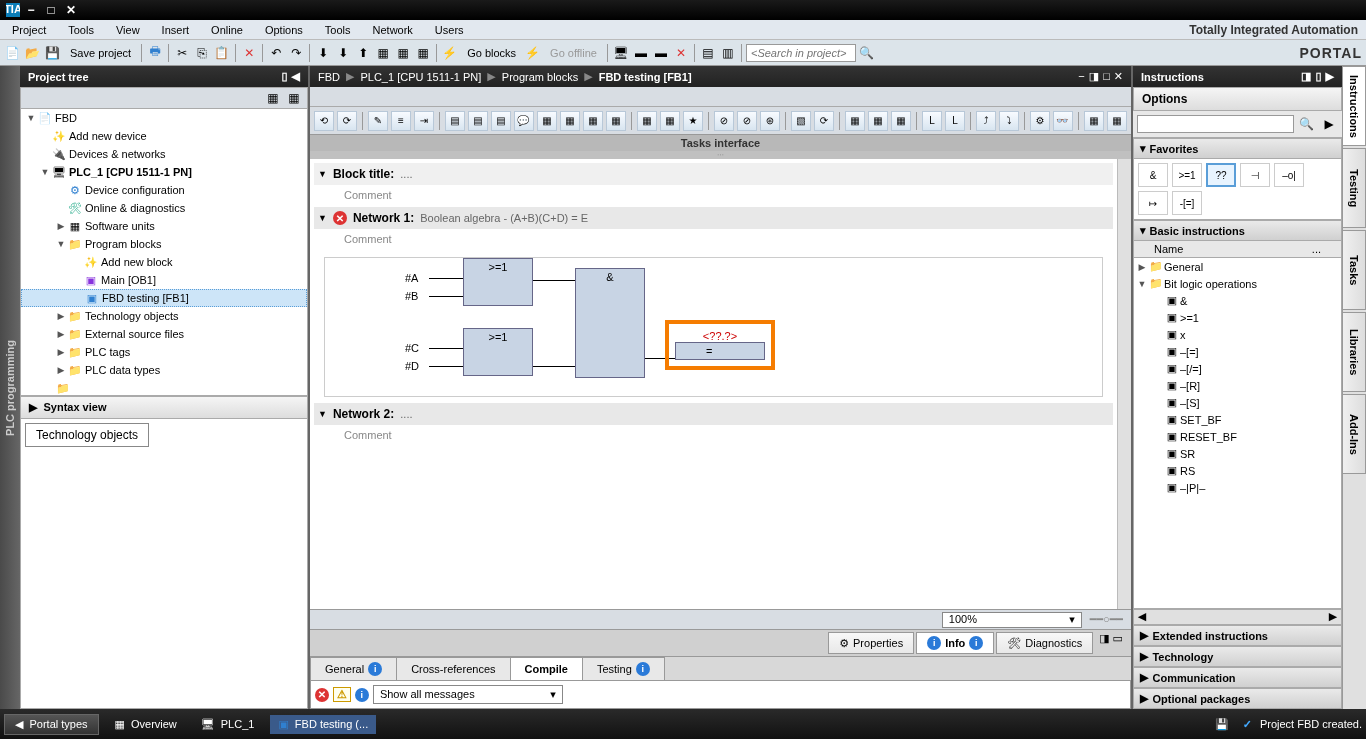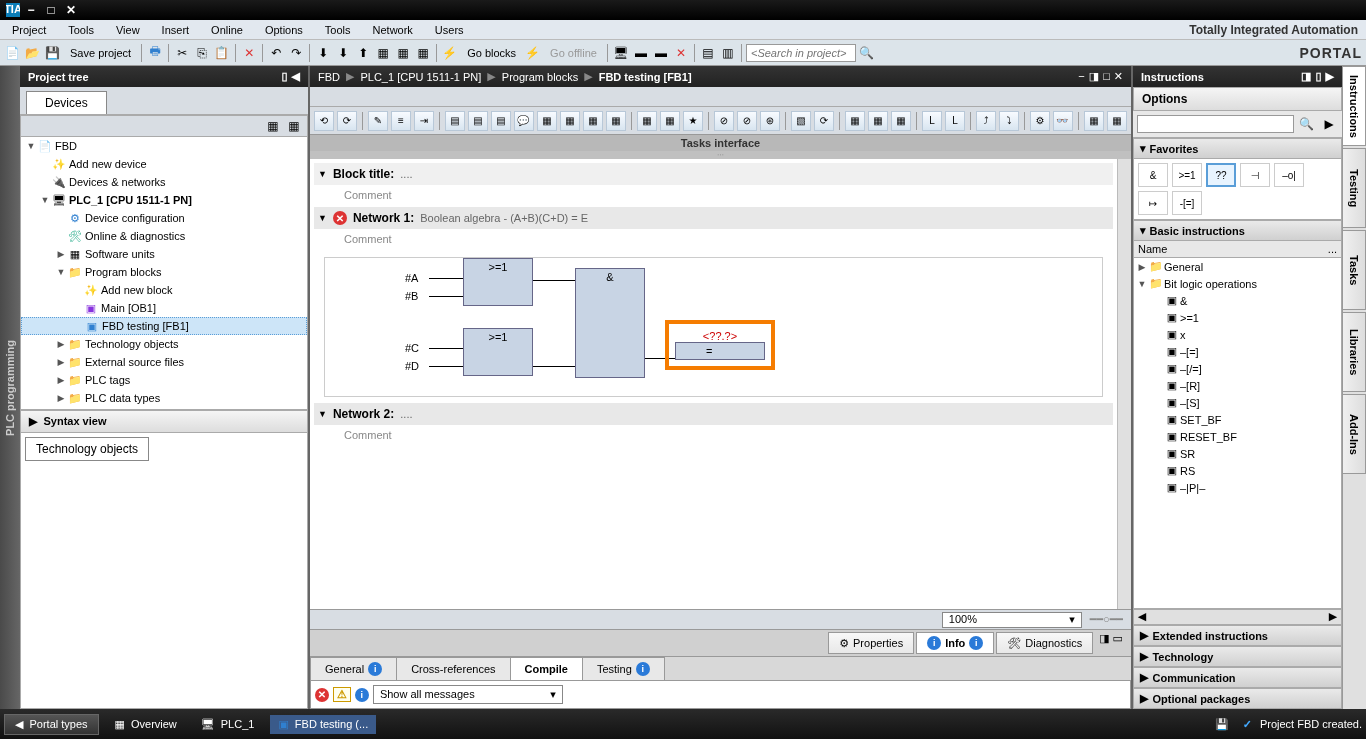--- a/index.html
+++ b/index.html
@@ -195,23 +195,20 @@
       <span class="sidebar-text">PLC programming</span>
     </div>
     <div class="left-panel">
       <div class="panel-header">
         <span>Project tree</span>
         <div class="panel-header-icons">
           <span>▯</span>
           <span>◀</span>
         </div>
       </div>
-      <div style="background:#d8dde3;border-bottom:1px solid #aaa">
-        <span class="devices-tab">Devices</span>
-      </div>
       <div class="devices-toolbar">
         <span class="toolbar-btn">▦</span>
         <span class="toolbar-btn">▦</span>
       </div>
       <div class="tree" style="height:440px">
         <div class="tree-row" style="padding-left:4px">
             <span class="tree-expander">▼</span>
             <span class="tree-icon">📄</span>
             <span class="tree-label">FBD</span>
           </div>
@@ -478,21 +475,21 @@
         <div class="fav-btn highlight">??</div>
         <div class="fav-btn">⊣</div>
         <div class="fav-btn">–o|</div>
         <div class="fav-btn">↦</div>
         <div class="fav-btn">-[=]</div>
       </div>
       <div class="section-hdr">
           <span>▾</span>
           <span>Basic instructions</span>
         </div>
-      <div style="background:#e8e8e8;padding:2px 4px;border:1px solid #aaa;border-top:none;display:flex">
+      <div style="background:#e8e8e8;padding:2px 20px;border:1px solid #aaa;border-top:none;display:flex">
           <span style="flex:1">Name</span>
           <span>...</span>
         </div>
       <div class="instr-table">
         <div class="instr-row" style="padding-left:2px">
             <span class="tree-expander">▶</span>
             <span class="tree-icon ic-folder">📁</span>
             <span>General</span>
           </div>
         <div class="instr-row" style="padding-left:2px">

